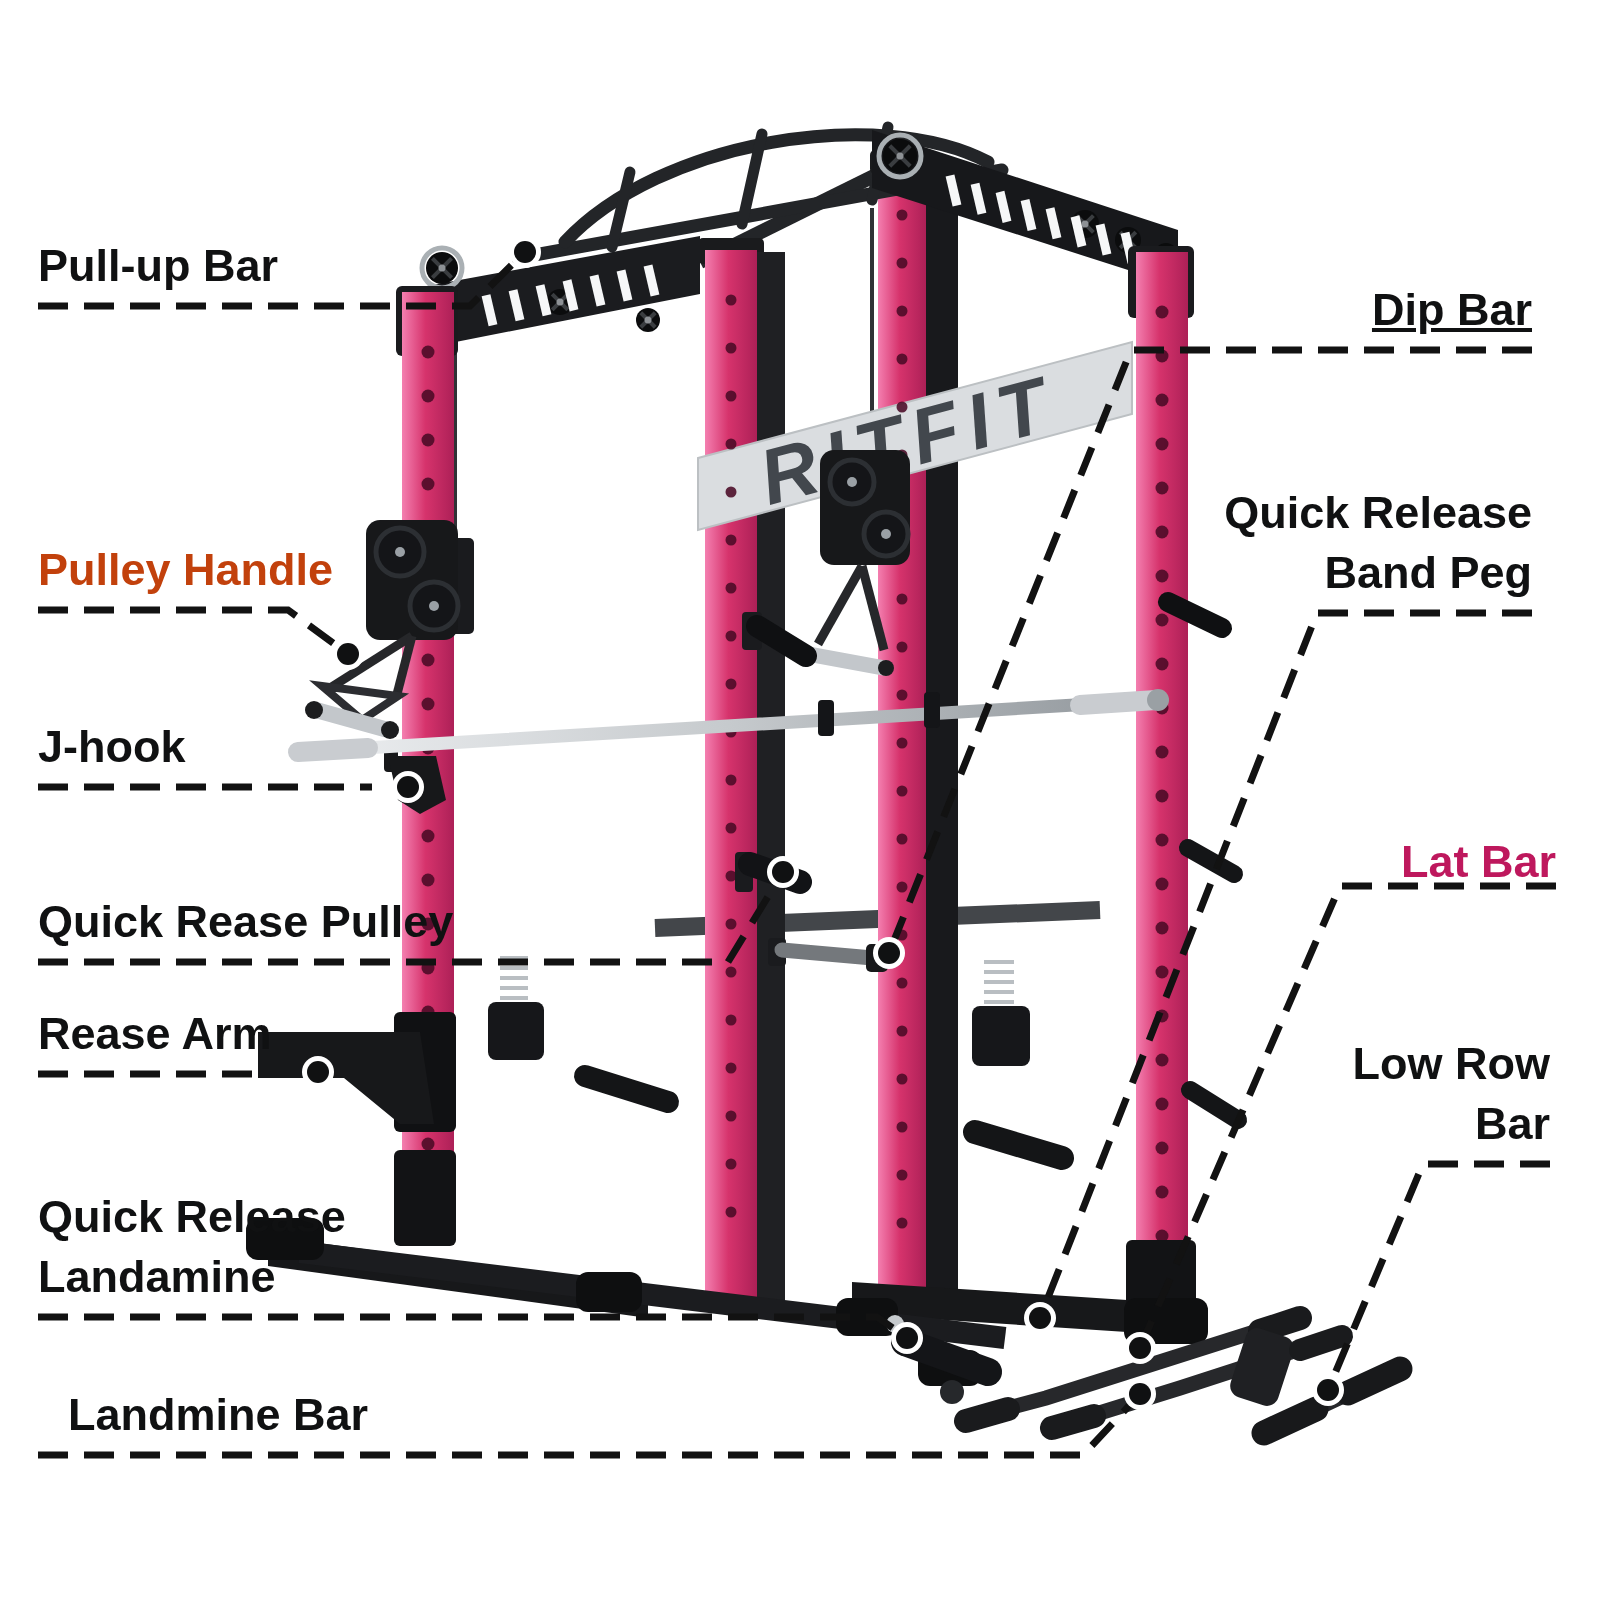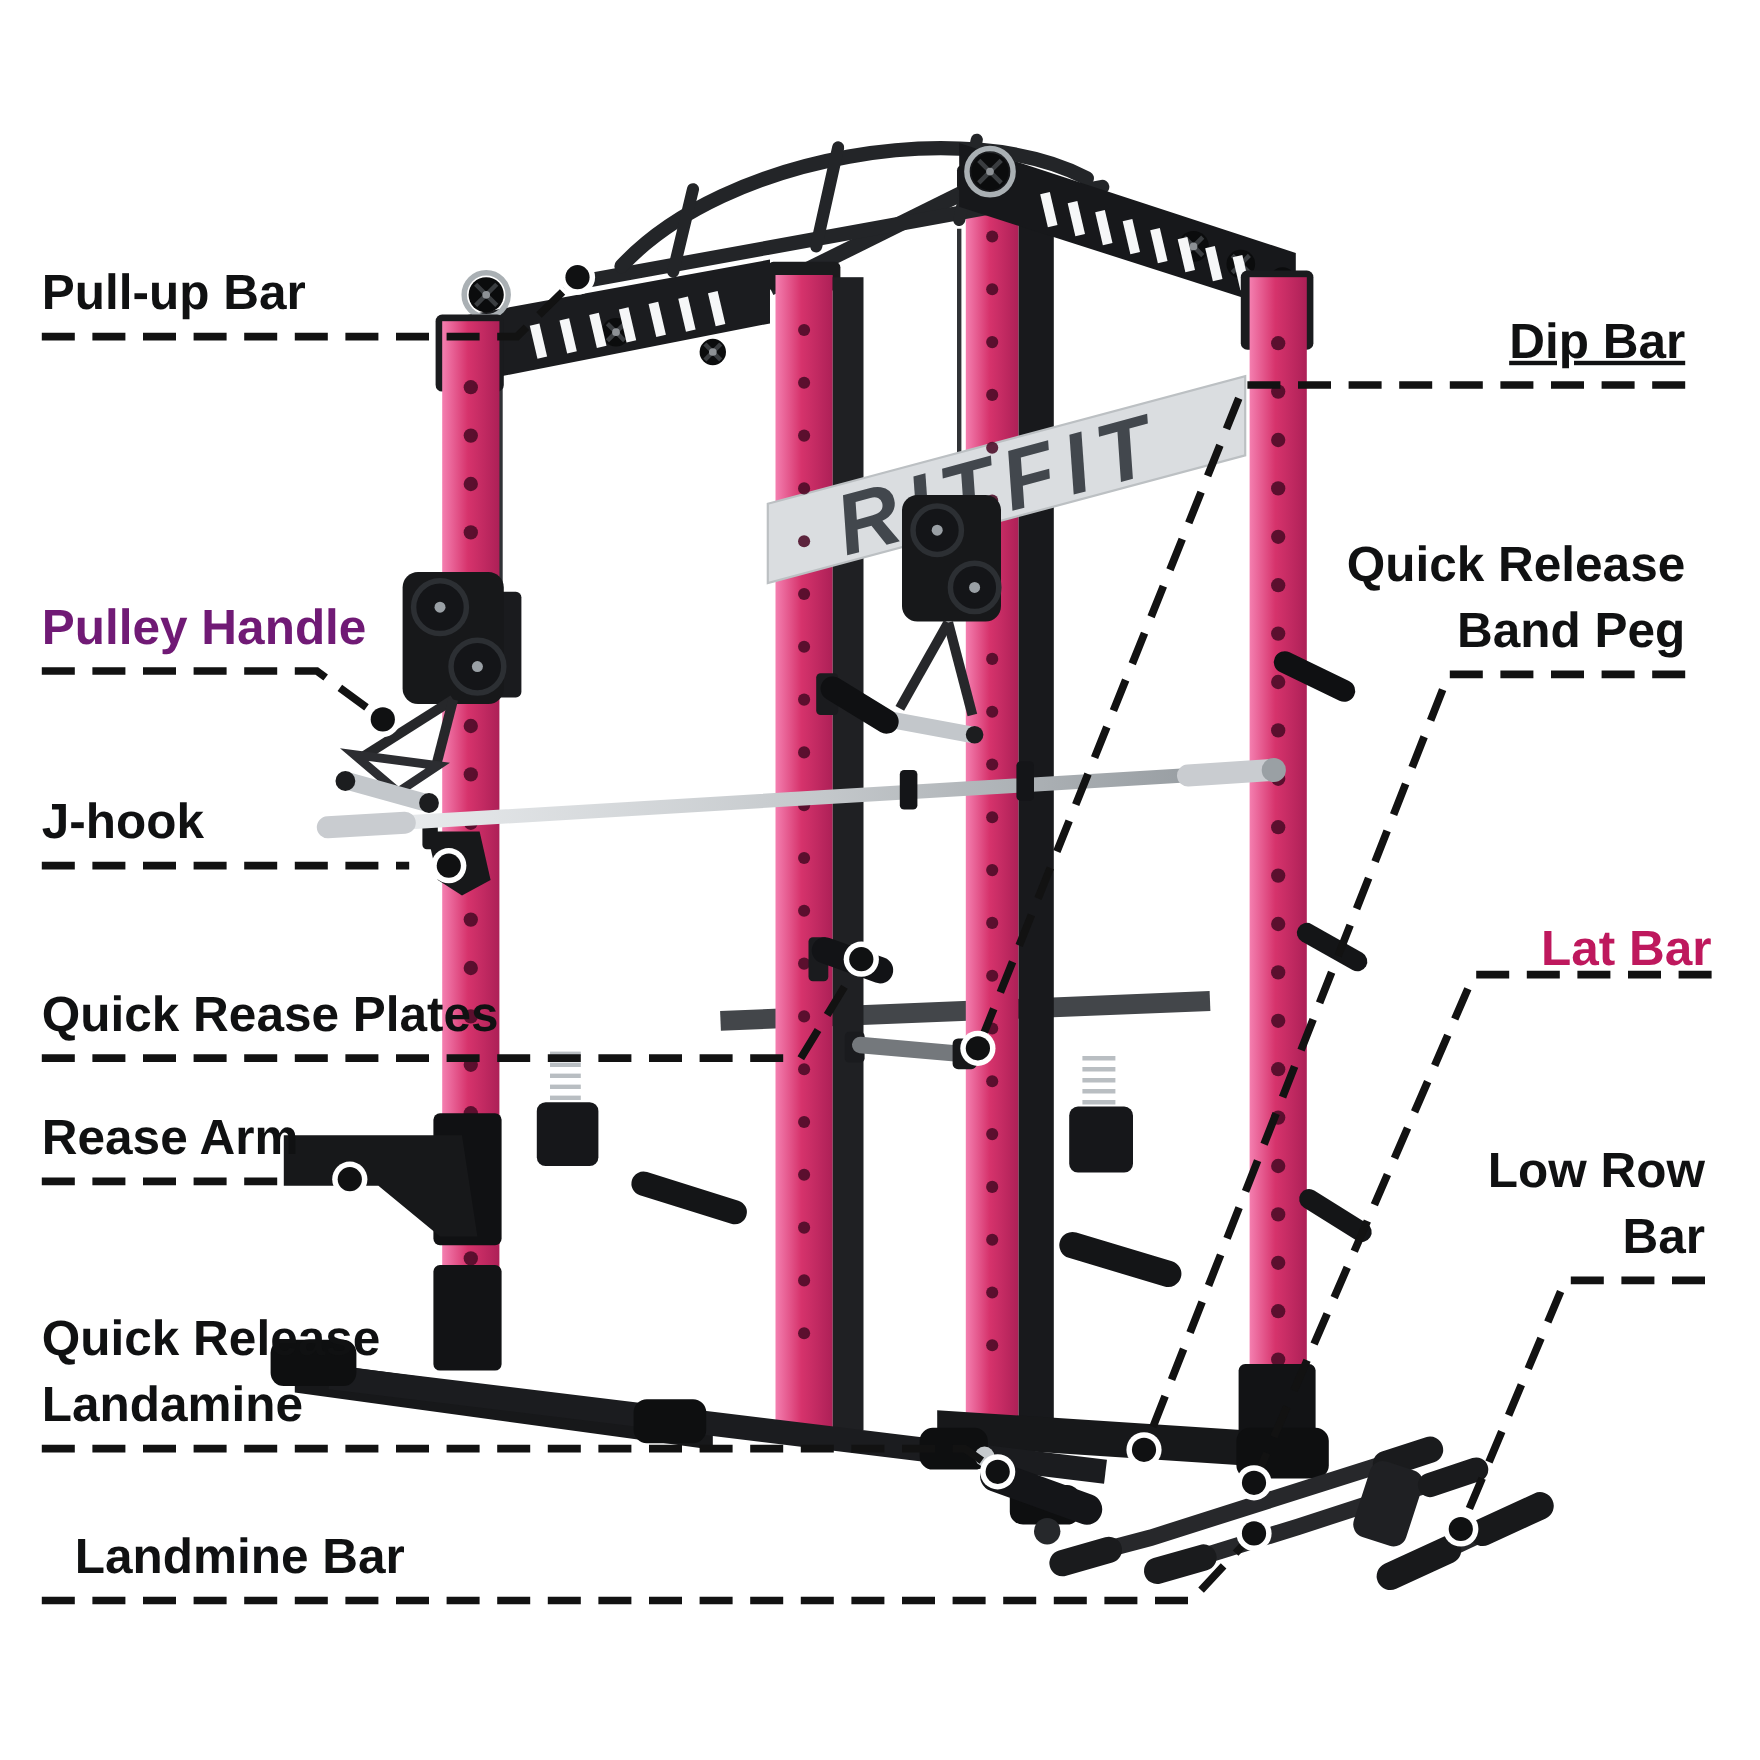--- a/index.html
+++ b/index.html
@@ -384,28 +384,28 @@
         <circle cx="1140" cy="1348" r="11" fill="#101112"></circle>
         <path d="M 1550 1164 L 1423 1164 L 1328 1390" fill="none" stroke="#121212" stroke-width="7" stroke-dasharray="30 16"></path>
         <circle cx="1328" cy="1390" r="16" fill="#ffffff"></circle>
         <circle cx="1328" cy="1390" r="11" fill="#101112"></circle>
       </g>
 </svg>
 
 <div class="label left" style="color: rgb(16, 17, 18); bottom: 1304px; left: 38px;">
       <div>Pull-up Bar</div>
     </div>
-    <div class="label left" style="color: #701a75; bottom: 1000px; left: 38px;">
+    <div class="label left" style="color: #c2410c; bottom: 1000px; left: 38px;">
       <div>Pulley Handle</div>
     </div>
     <div class="label left" style="color: rgb(16, 17, 18); bottom: 823px; left: 38px;">
       <div>J-hook</div>
     </div>
     <div class="label left" style="color: rgb(16, 17, 18); bottom: 648px; left: 38px;">
-      <div>Quick Rease Plates</div>
+      <div>Quick Rease Pulley</div>
     </div>
     <div class="label left" style="color: rgb(16, 17, 18); bottom: 536px; left: 38px;">
       <div>Rease Arm</div>
     </div>
     <div class="label left" style="color: rgb(16, 17, 18); bottom: 293px; left: 38px;">
       <div>Quick Release</div>
       <div>Landamine</div>
     </div>
     <div class="label left" style="color: rgb(16, 17, 18); bottom: 155px; left: 38px; margin-left: 30px;">
       <div>Landmine Bar</div>

